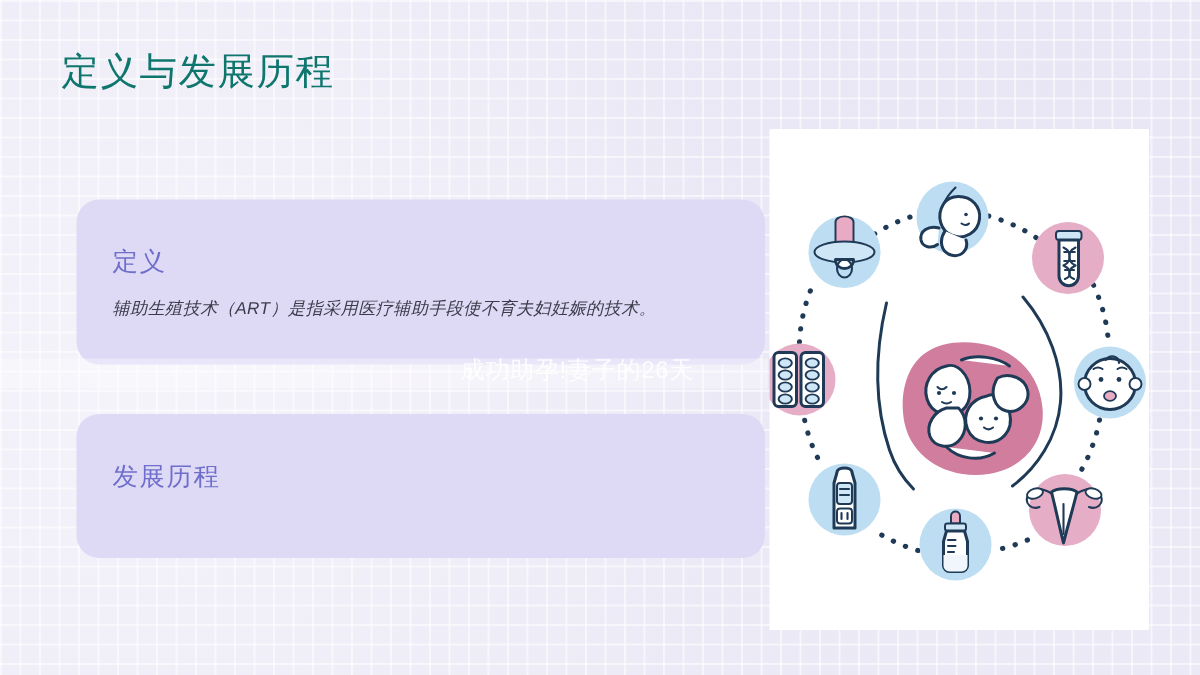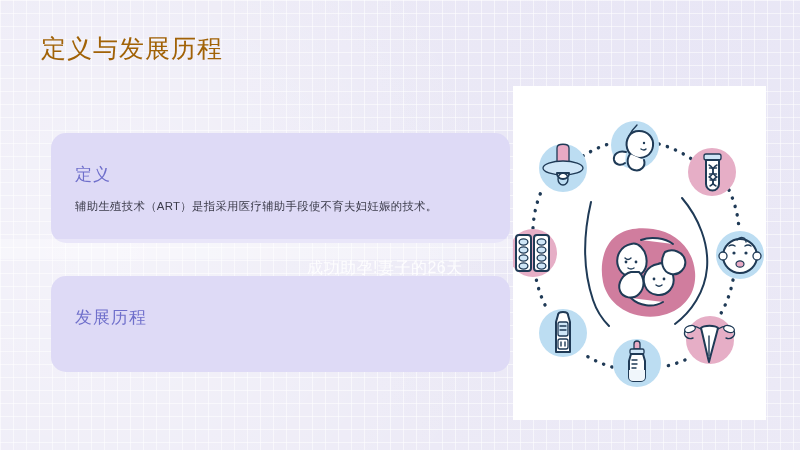--- a/index.html
+++ b/index.html
@@ -41,21 +41,21 @@
   }
 
   
   #page-title {
     position: absolute;
     left: 41px;
     top: 31px;
     font-size: 25px;
     line-height: 34px;
     letter-spacing: 1px;
-    color: #a16207;
+    color: #0f766e;
     font-weight: 400;
     white-space: nowrap;
     text-align: right;
   }
 
   
   .info-card {
     position: absolute;
     left: 51px;
     width: 459px;
@@ -74,20 +74,21 @@
     letter-spacing: 1px;
     margin: 12px 0 9px 0;
     font-weight: 400;
   }
   .card-body {
     font-size: 11.4px;
     line-height: 20px;
     color: #3b3b4a;
     letter-spacing: 0.3px;
     margin: 0;
+    font-style: italic;
   }
 
   
   #watermark-band {
     position: absolute;
     left: 0;
     top: 239px;
     width: 512px;
     height: 20px;
     background: rgba(255,255,255,0.34);
@@ -96,21 +97,20 @@
   #watermark-text {
     position: absolute;
     left: 307px;
     top: 238px;
     font-size: 16px;
     line-height: 20px;
     letter-spacing: 0.5px;
     color: rgba(255,255,255,0.85);
     white-space: nowrap;
     pointer-events: none;
-    margin-top: 20px;
   }
 
   
   #illustration-panel {
     position: absolute;
     left: 513px;
     top: 86px;
     width: 253px;
     height: 334px;
     background: #ffffff;

